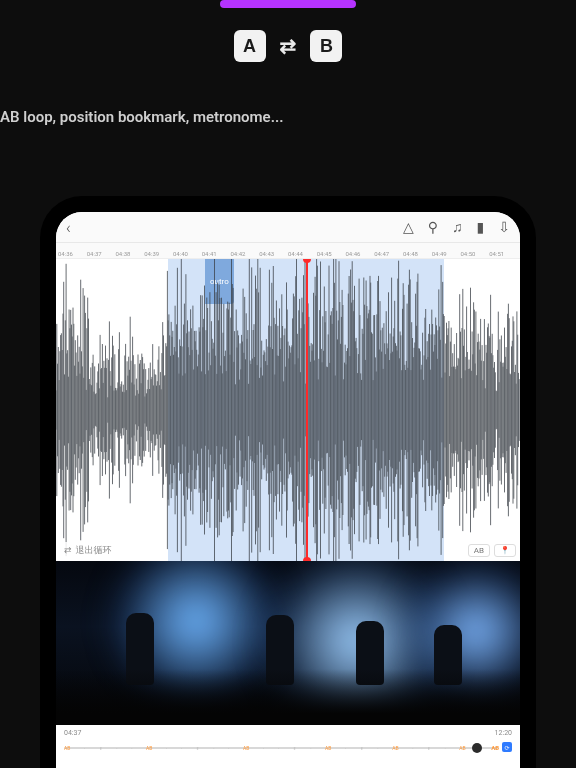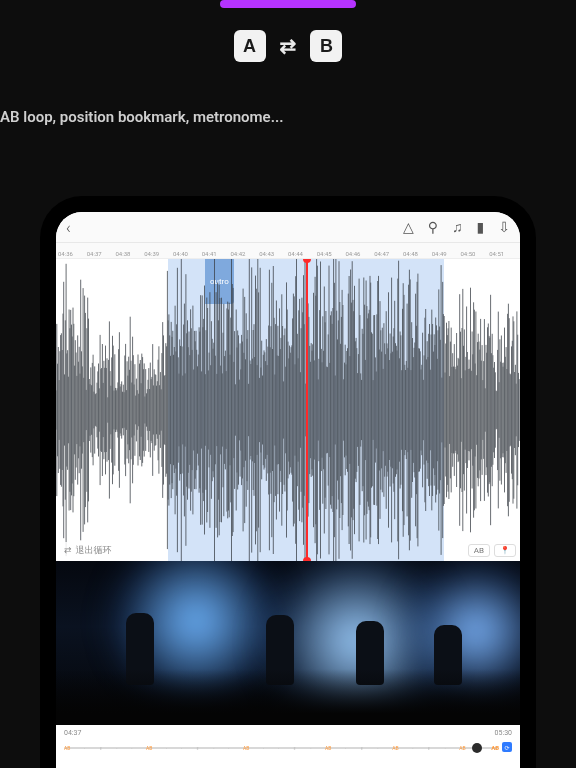--- a/index.html
+++ b/index.html
@@ -137,21 +137,21 @@
         <div class="sil a"></div>
         <div class="sil b"></div>
         <div class="sil c"></div>
         <div class="sil d"></div>
         <div class="crowd"></div>
       </div>
 
       <div class="strip">
         <div class="strip-times">
           <span>04:37</span>
-          <span>05:30</span>
+          <span>12:20</span>
         </div>
         <div class="strip-track">
           <div class="strip-line"></div>
           <div class="strip-marks">
               <i style="color: rgb(255, 154, 60);">AB</i>
               <i>·</i>
               <i style="color: rgb(154, 154, 154);">♀</i>
               <i>·</i>
               <i>·</i>
               <i style="color: rgb(255, 154, 60);">AB</i>

